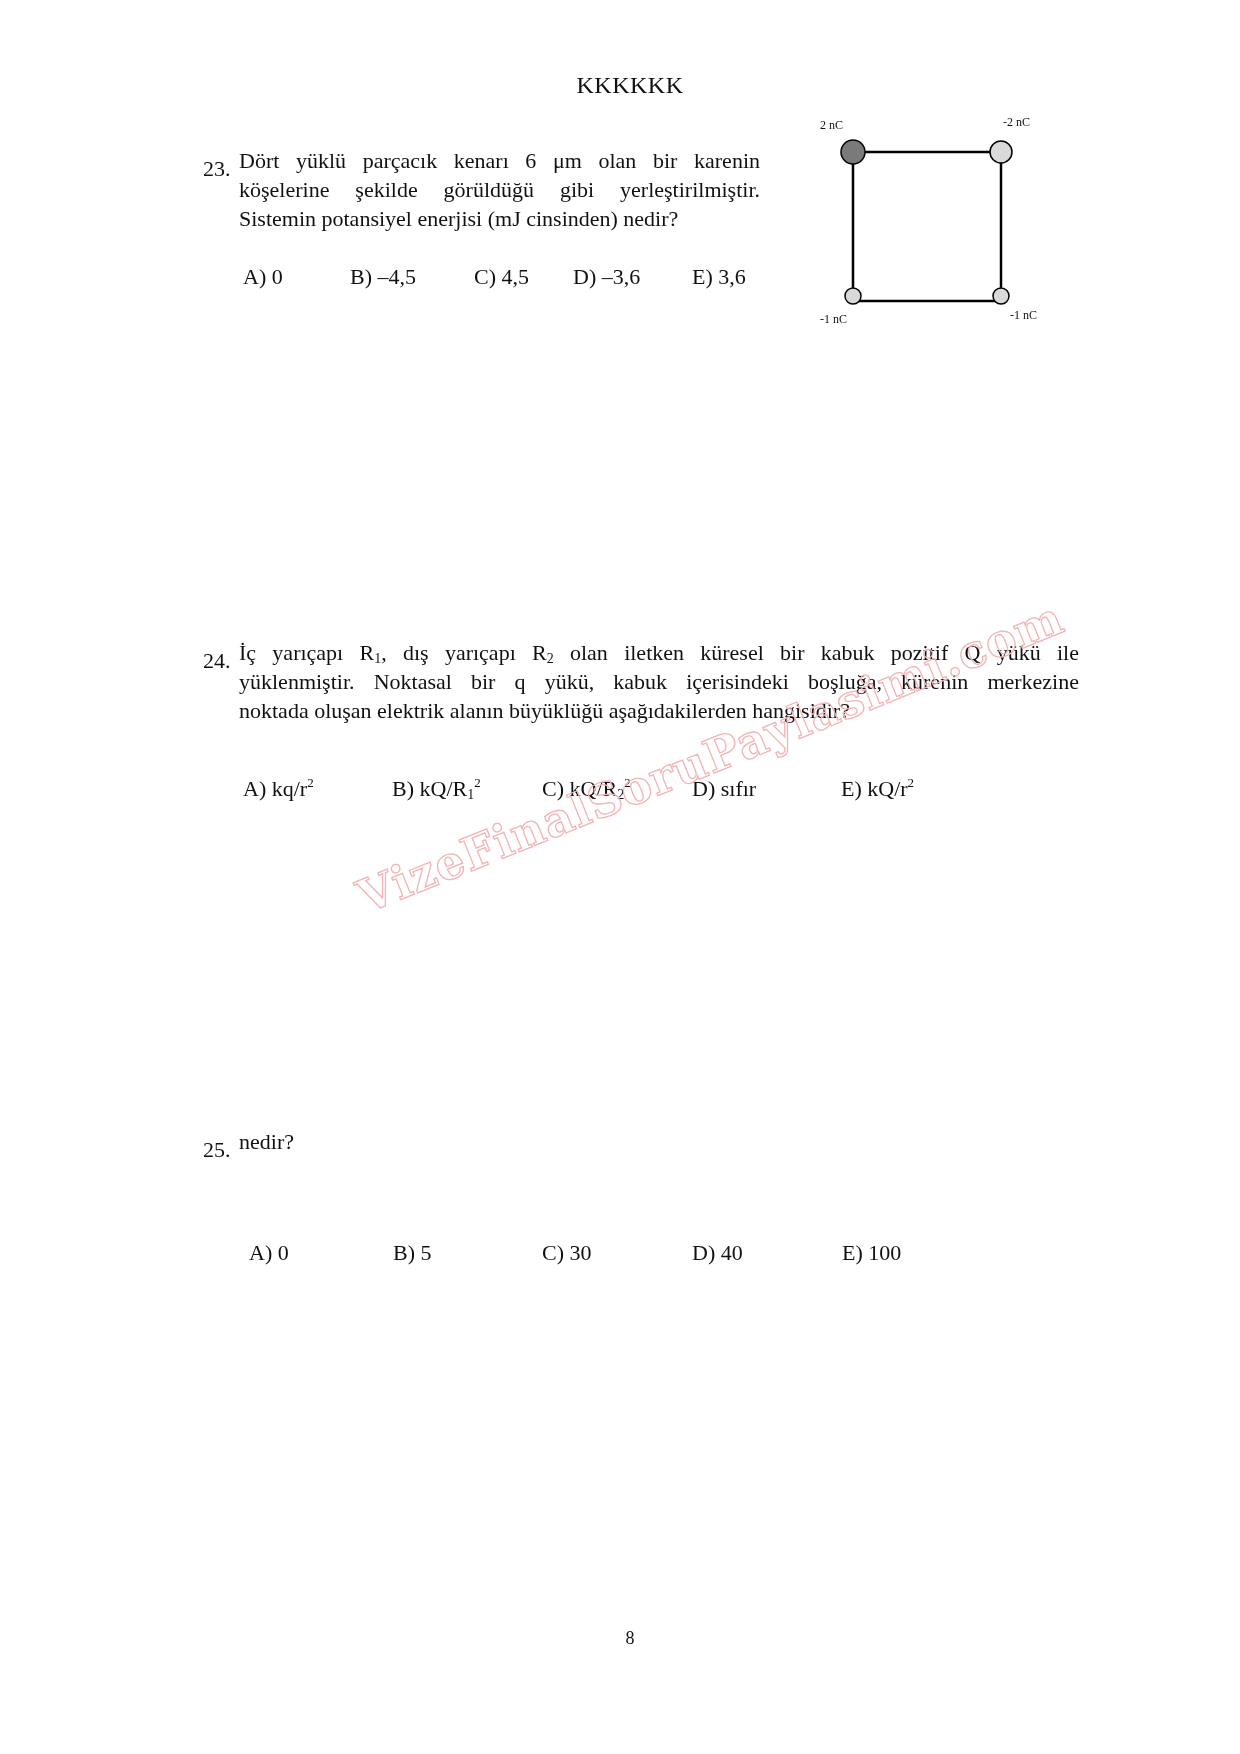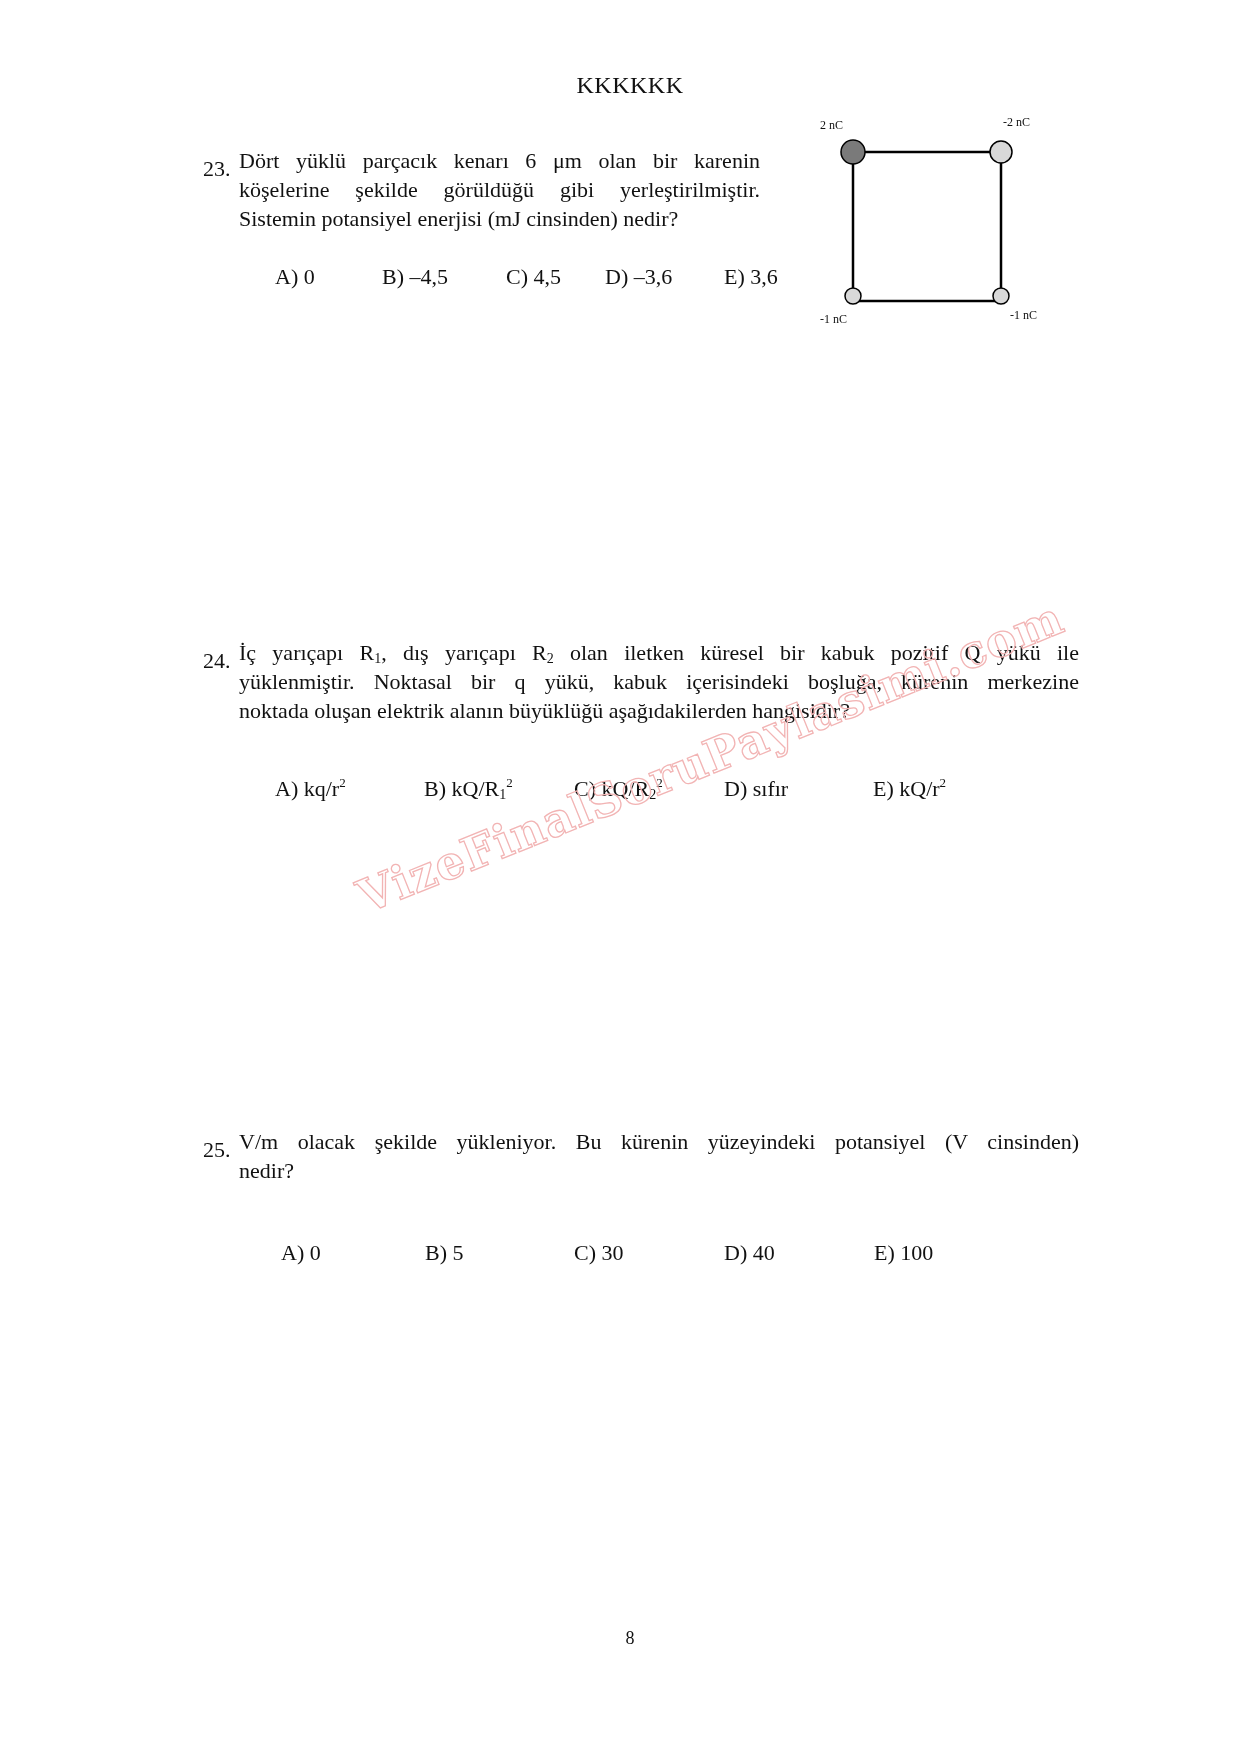--- a/index.html
+++ b/index.html
@@ -7,21 +7,21 @@
       width: 1240px; height: 1754px; position: relative; overflow: hidden;
       font-family: "Liberation Serif", "DejaVu Serif", serif; color: #111;
     }
     .abs { position: absolute; }
     .header { left: 0; width: 1260px; top: 72px; text-align: center; font-size: 24px; letter-spacing: 0.5px; }
     .q { font-size: 22px; line-height: 29px; }
     .q .num { position: absolute; left: 0; top: 8px; }
     .q .body { position: absolute; left: 36px; right: 16px; top: 0; text-align: justify; }
     .q .line { display: block; text-align: justify; text-align-last: justify; white-space: nowrap; }
     .q .line.last { text-align-last: left; }
-    .opt { position: absolute; font-size: 22px; white-space: nowrap; margin-left: 32px; }
+    .opt { position: absolute; font-size: 22px; white-space: nowrap; }
     sub { font-size: 14px; vertical-align: -3px; line-height: 0; }
     sup { font-size: 13px; vertical-align: 9px; line-height: 0; }
     .page-num { left: 0; width: 1260px; top: 1628px; text-align: center; font-size: 18px; }
     .diagram-label { position: absolute; font-size: 12px; font-weight: normal; }
     .watermark {
       left: 370px; top: 870px; font-family: "DejaVu Serif", serif; font-weight: bold;
       font-size: 46px; color: transparent; -webkit-text-stroke: 1.3px #f2b4b4;
       transform: rotate(-22deg); transform-origin: left bottom; white-space: nowrap; letter-spacing: 1px;
     }
   </style>
@@ -74,21 +74,20 @@
   <span class="opt" style="left:542px; top:776px;"><span>C) kQ/R</span><sub>2</sub><sup>2</sup></span>
   <span class="opt" style="left:692px; top:776px;"><span>D) sıfır</span></span>
   <span class="opt" style="left:841px; top:776px;"><span>E) kQ/r</span><sup>2</sup></span>
 </div>
 
 <div class="abs watermark" style="-webkit-text-stroke-color: rgb(242, 180, 180);">VizeFinalSoruPaylasimi.com</div>
 
 <div class="abs q" style="left:203px; top:1127px; width:892px; height:90px;">
   <span class="num">25.</span>
   <div class="body">
-    <span class="line">V/m olacak şekilde yükleniyor. Bu kürenin yüzeyindeki potansiyel (V cinsinden)</span>
     <span class="line last">nedir?</span>
   </div>
 </div>
 <div>
   <span class="opt" style="left:249px; top:1240px;">A) 0</span>
   <span class="opt" style="left:393px; top:1240px;">B) 5</span>
   <span class="opt" style="left:542px; top:1240px;">C) 30</span>
   <span class="opt" style="left:692px; top:1240px;">D) 40</span>
   <span class="opt" style="left:842px; top:1240px;">E) 100</span>
 </div>

